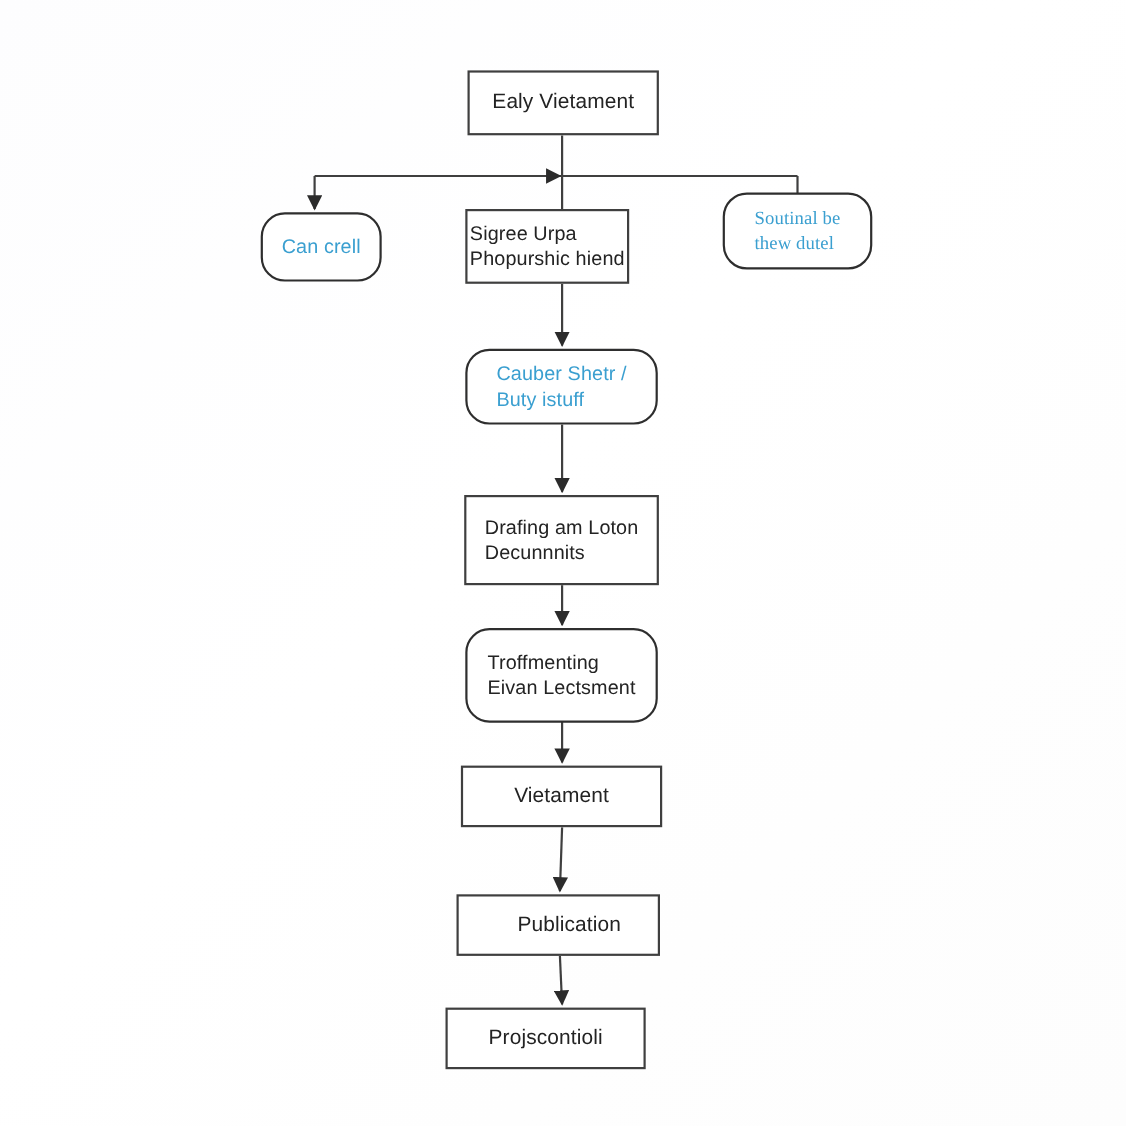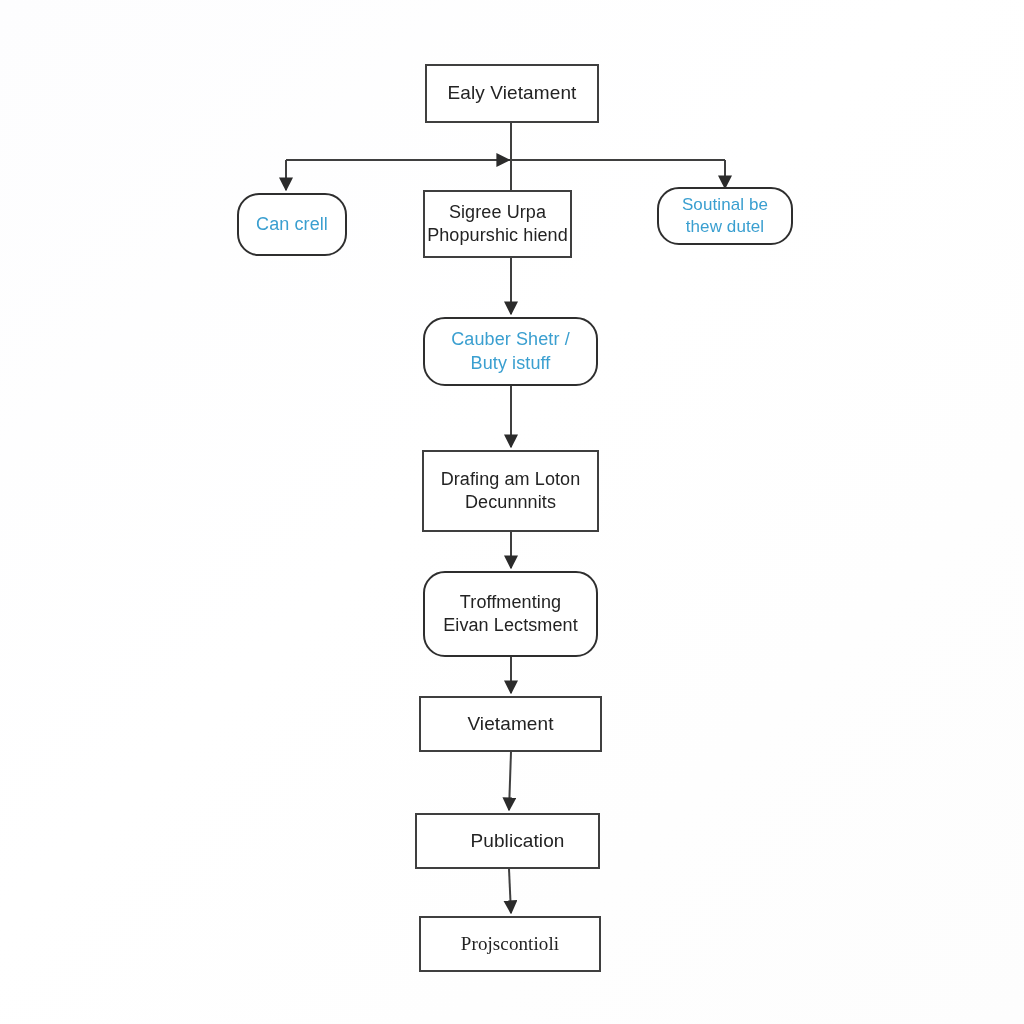--- a/index.html
+++ b/index.html
@@ -28,21 +28,20 @@
     height: 1024px;
   }
   .node {
     position: absolute;
     box-sizing: border-box;
     background: #ffffff;
     border: 2px solid #3f3f3f;
     display: flex;
     align-items: center;
     justify-content: center;
-    text-align: center;
     z-index: 2;
   }
   .node.rounded {
     border-radius: 22px;
     border-color: #2e2e2e;
   }
   .node-label {
     display: block;
     line-height: 1.28;
     white-space: pre-line;
@@ -97,21 +96,21 @@
 
   <div class="node rounded blue fs-18" style="left:237px; top:193px; width:110px; height:63px;">
     <span class="node-label">Can crell</span>
   </div>
 
   <div class="node dark fs-18" style="left:423px; top:190px; width:149px; height:68px;">
     <span class="node-label">Sigree Urpa
 Phopurshic hiend</span>
   </div>
 
-  <div class="node rounded blue fs-17" style="left:657px; top:187px; width:136px; height:58px;">
+  <div class="node rounded blue fs-17" style="left:657px; top:175px; width:136px; height:70px;font-family:Liberation Serif, serif;">
     <span class="node-label">Soutinal be
 thew dutel</span>
   </div>
 
   <div class="node rounded blue fs-18" style="left:423px; top:317px; width:175px; height:69px;">
     <span class="node-label">Cauber Shetr /
 Buty istuff</span>
   </div>
 
   <div class="node dark fs-18" style="left:422px; top:450px; width:177px; height:82px;">
@@ -125,17 +124,17 @@
   </div>
 
   <div class="node dark fs-19" style="left:419px; top:696px; width:183px; height:56px;">
     <span class="node-label">Vietament</span>
   </div>
 
   <div class="node dark fs-19" style="left:415px; top:813px; width:185px; height:56px;padding-left:20px;">
     <span class="node-label">Publication</span>
   </div>
 
-  <div class="node dark fs-19" style="left:419px; top:916px; width:182px; height:56px;font-family:Liberation Serif, serif;">
+  <div class="node dark fs-19" style="left:405px; top:916px; width:182px; height:56px;">
     <span class="node-label">Projscontioli</span>
   </div>
 
 </div>
 
 </body></html>

